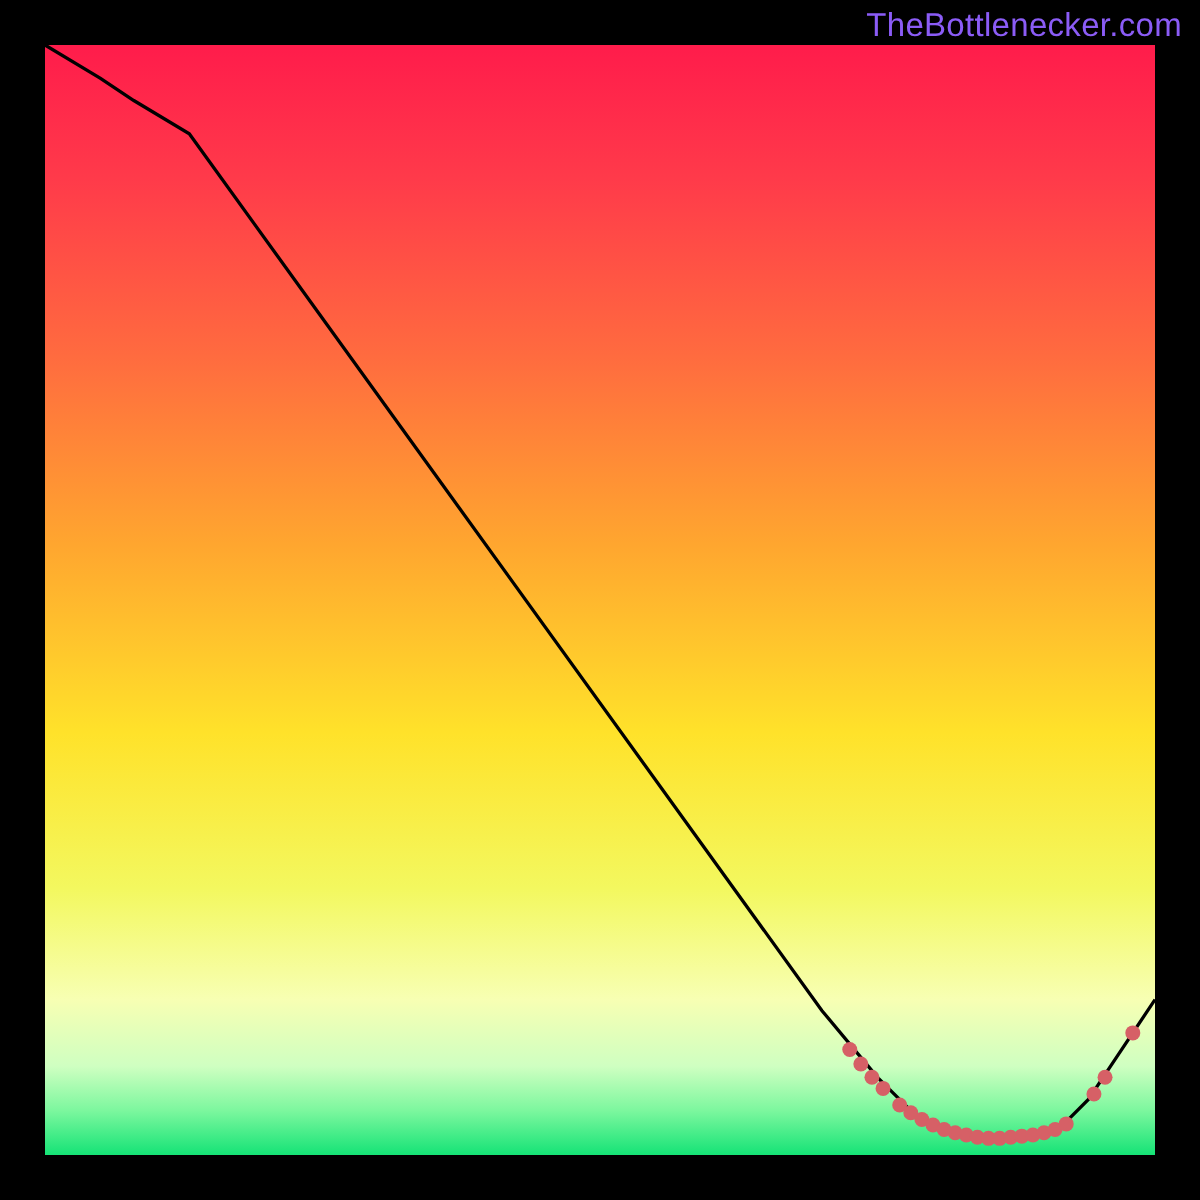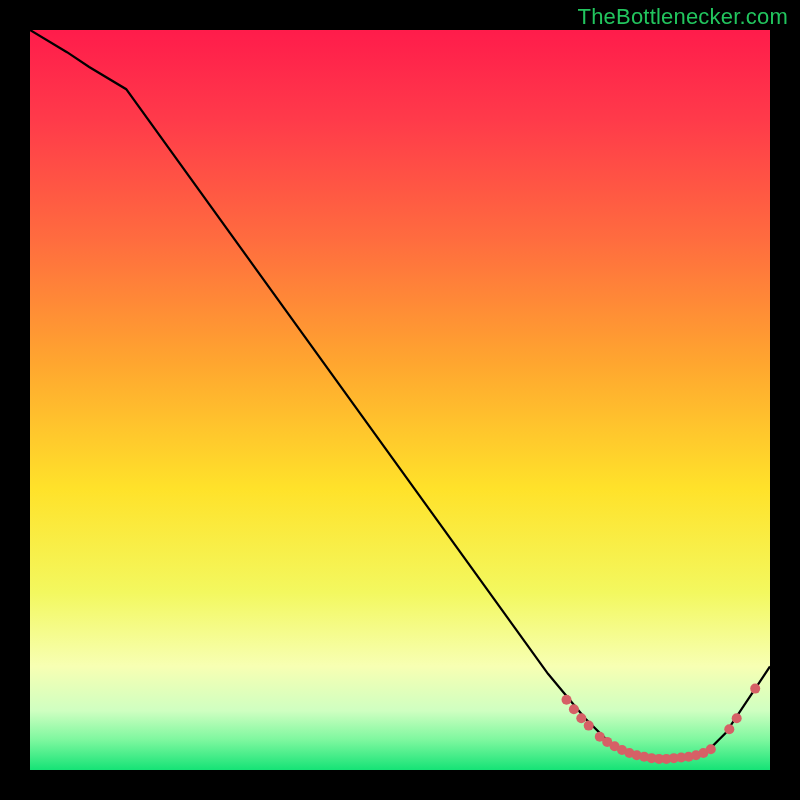--- a/index.html
+++ b/index.html
@@ -14,21 +14,21 @@
   .frame {
     position: relative;
     width: 800px;
     height: 800px;
     background: #000;
   }
   .attribution {
     position: absolute;
     top: 4px;
     right: 12px;
-    color: #22c55e;
+    color: #8b5cf6;
     font-size: 22px;
     letter-spacing: 0.2px;
     font-weight: 400;
   }
   .plot-area {
     position: absolute;
     left: 30px;
     top: 30px;
     width: 740px;
     height: 740px;

